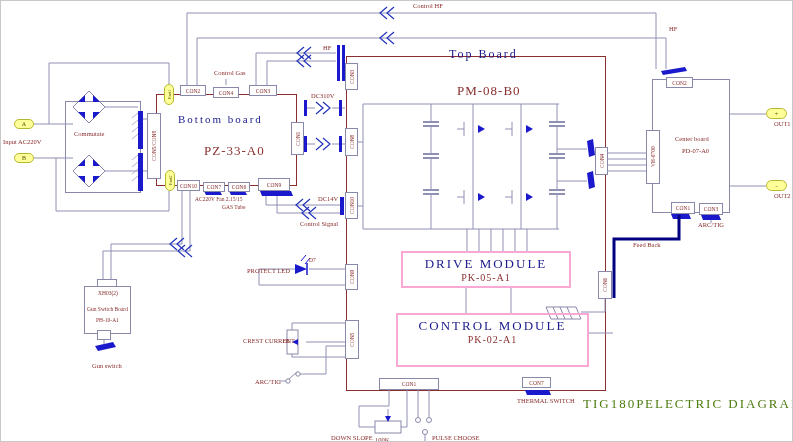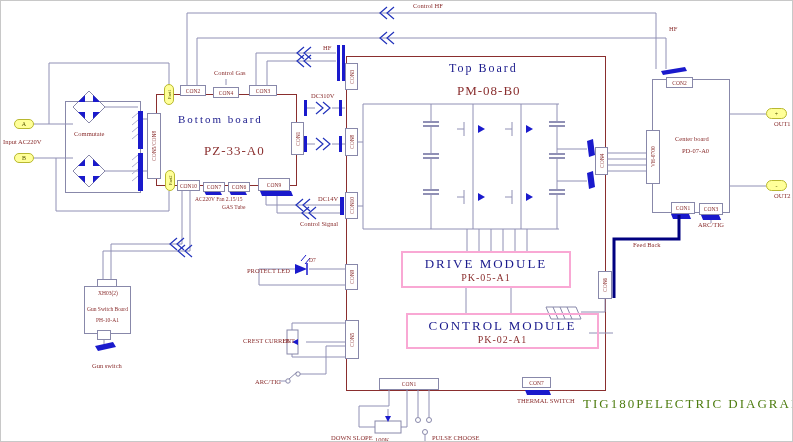--- a/index.html
+++ b/index.html
@@ -289,34 +289,34 @@
     </div>
   <div class="pill vert" style="left:163px;top:83px;width:10px;height:21px;font-size:4.5px;">
       <span>Part1</span>
     </div>
   <div class="pill vert" style="left:164px;top:169px;width:10px;height:21px;font-size:4.5px;">
       <span>Part2</span>
     </div>
 
   <div class="lbl navy big" style="left:177px;top:112px;font-size:11px;">Bottom  board</div>
   <div class="lbl med" style="left:203px;top:143px;">PZ-33-A0</div>
-  <div class="lbl navy big" style="left:448px;top:61px;text-align:center;">Top  Board</div>
+  <div class="lbl navy big" style="left:448px;top:47px;text-align:center;">Top  Board</div>
   <div class="lbl med" style="left:456px;top:83px;">PM-08-B0</div>
   <div class="lbl" style="left:674px;top:134px;">Center  board</div>
   <div class="lbl" style="left:681px;top:146px;">PD-07-A0</div>
   <div class="lbl" style="left:97px;top:289px;font-size:5.5px;">XH03(2)</div>
   <div class="lbl" style="left:86px;top:305px;font-size:5.5px;">Gun  Switch  Board</div>
   <div class="lbl" style="left:95px;top:316px;font-size:5.5px;">PH-10-A1</div>
   <div class="lbl" style="left:91px;top:361px;">Gun switch</div>
 
   <div class="module" style="left:400px;top:250px;width:170px;height:37px;">
     <div class="m1">DRIVE MODULE</div>
     <div class="m2">PK-05-A1</div>
   </div>
-  <div class="module" style="left:405px;top:312px;width:193px;height:36px;">
+  <div class="module" style="left:395px;top:312px;width:193px;height:54px;">
     <div class="m1">CONTROL MODULE</div>
     <div class="m2">PK-02-A1</div>
   </div>
 
   <div class="lbl" style="left:412px;top:1px;">Control  HF</div>
   <div class="lbl" style="left:668px;top:24px;">HF</div>
   <div class="lbl" style="left:213px;top:68px;">Control  Gas</div>
   <div class="lbl" style="left:322px;top:43px;">HF</div>
   <div class="lbl" style="left:310px;top:91px;">DC310V</div>
   <div class="lbl" style="left:317px;top:194px;">DC14V</div>

